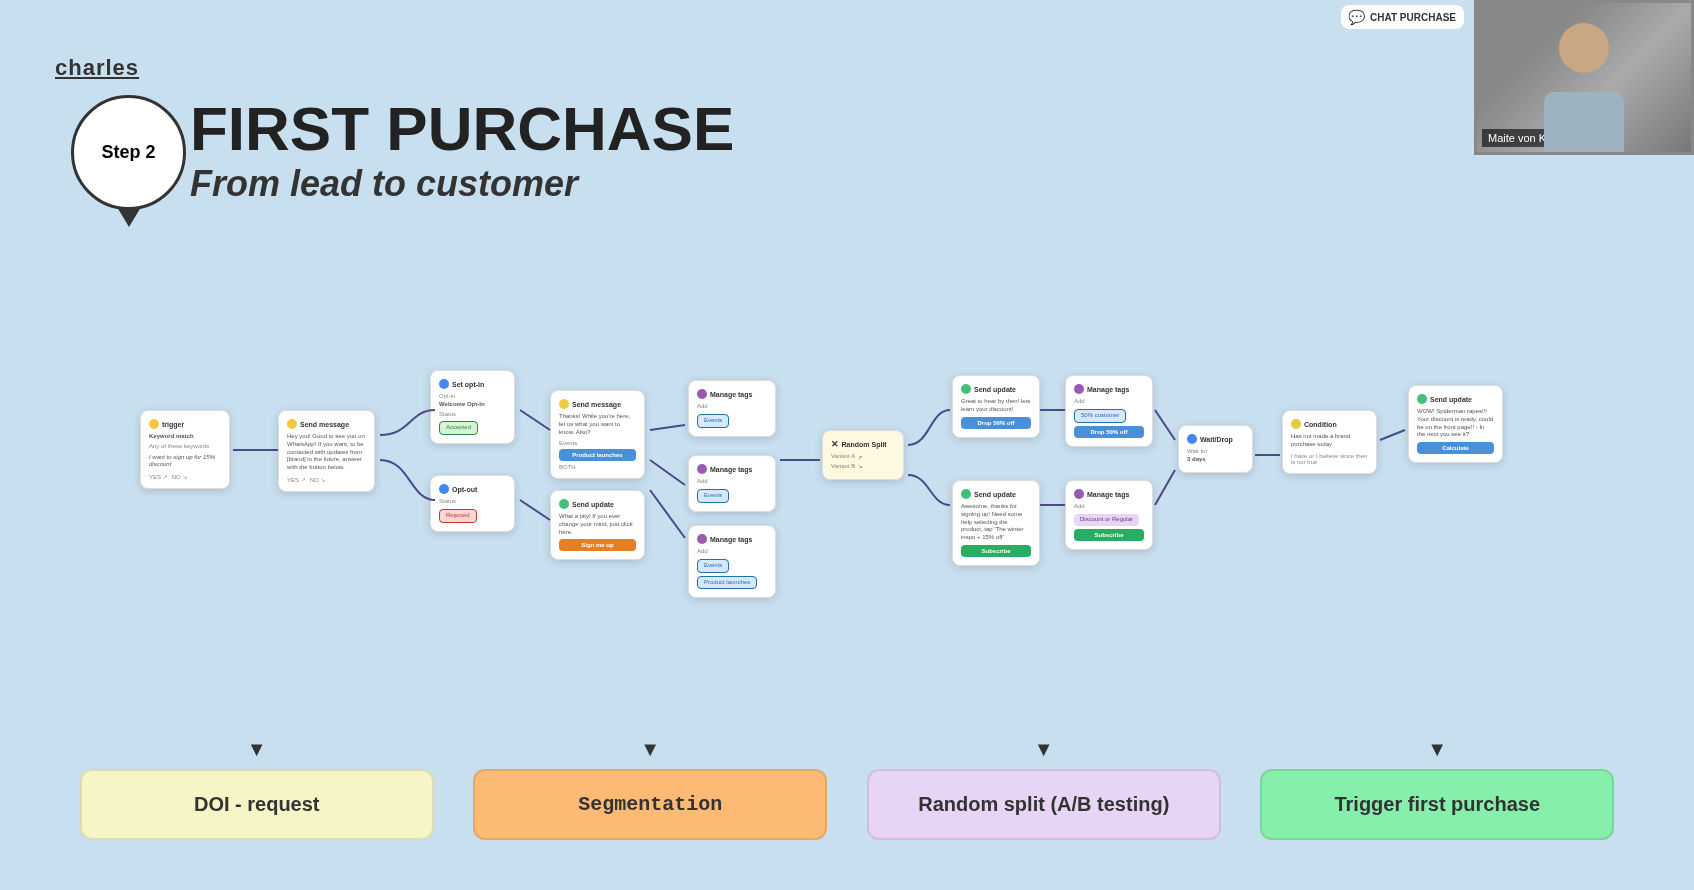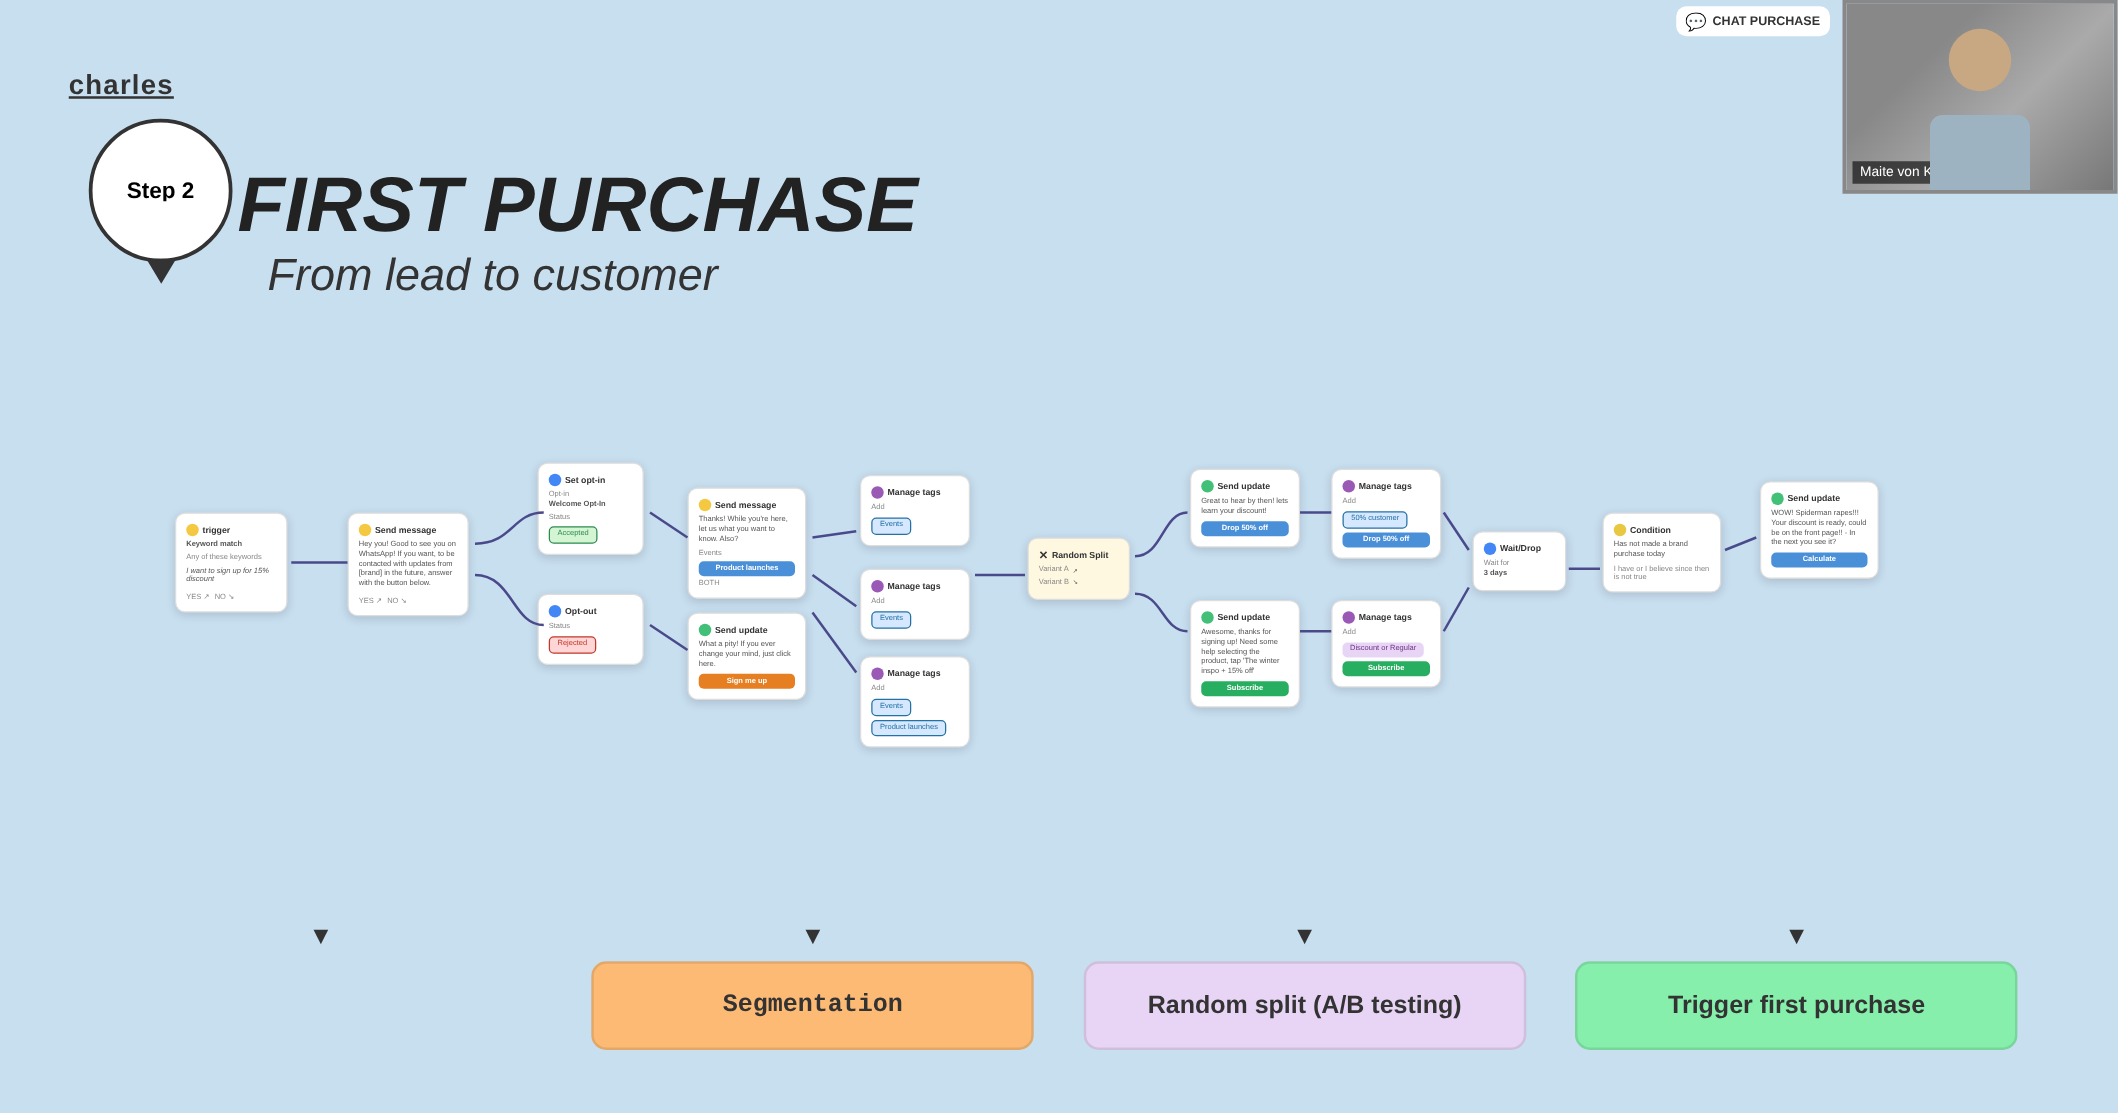--- a/index.html
+++ b/index.html
@@ -61,31 +61,28 @@
     }
 
     .title-area {
       position: absolute;
       top: 95px;
       left: 190px;
     }
     .title-main {
       font-size: 62px;
       font-weight: 900;
-      font-style: italic;
       color: #222;
       line-height: 1.1;
-      margin-top: 36px;
     }
     .title-sub {
       font-size: 36px;
       font-style: italic;
-      font-weight: 400;
+      font-weight: 700;
       color: #333;
-      margin-left: 24px;
     }
 
     
     .video-overlay {
       position: absolute;
       top: 0;
       right: 0;
       width: 220px;
       height: 155px;
       background: #555;
@@ -533,20 +530,21 @@
     </div>
     <div class="node-content">WOW! Spiderman rapes!!! Your discount is ready, could be on the front page!! - In the next you see it?</div>
     <span class="node-button btn-blue">Calculate</span>
   </div>
 
 </div>
 
 <div class="bottom-labels">
   <div class="label-item">
     <div class="label-arrow">▼</div>
+    <div class="label-box label-yellow">DOI - request</div>
   </div>
   <div class="label-item">
     <div class="label-arrow">▼</div>
     <div class="label-box label-green">Segmentation</div>
   </div>
   <div class="label-item">
     <div class="label-arrow">▼</div>
     <div class="label-box label-purple">Random split (A/B testing)</div>
   </div>
   <div class="label-item">

